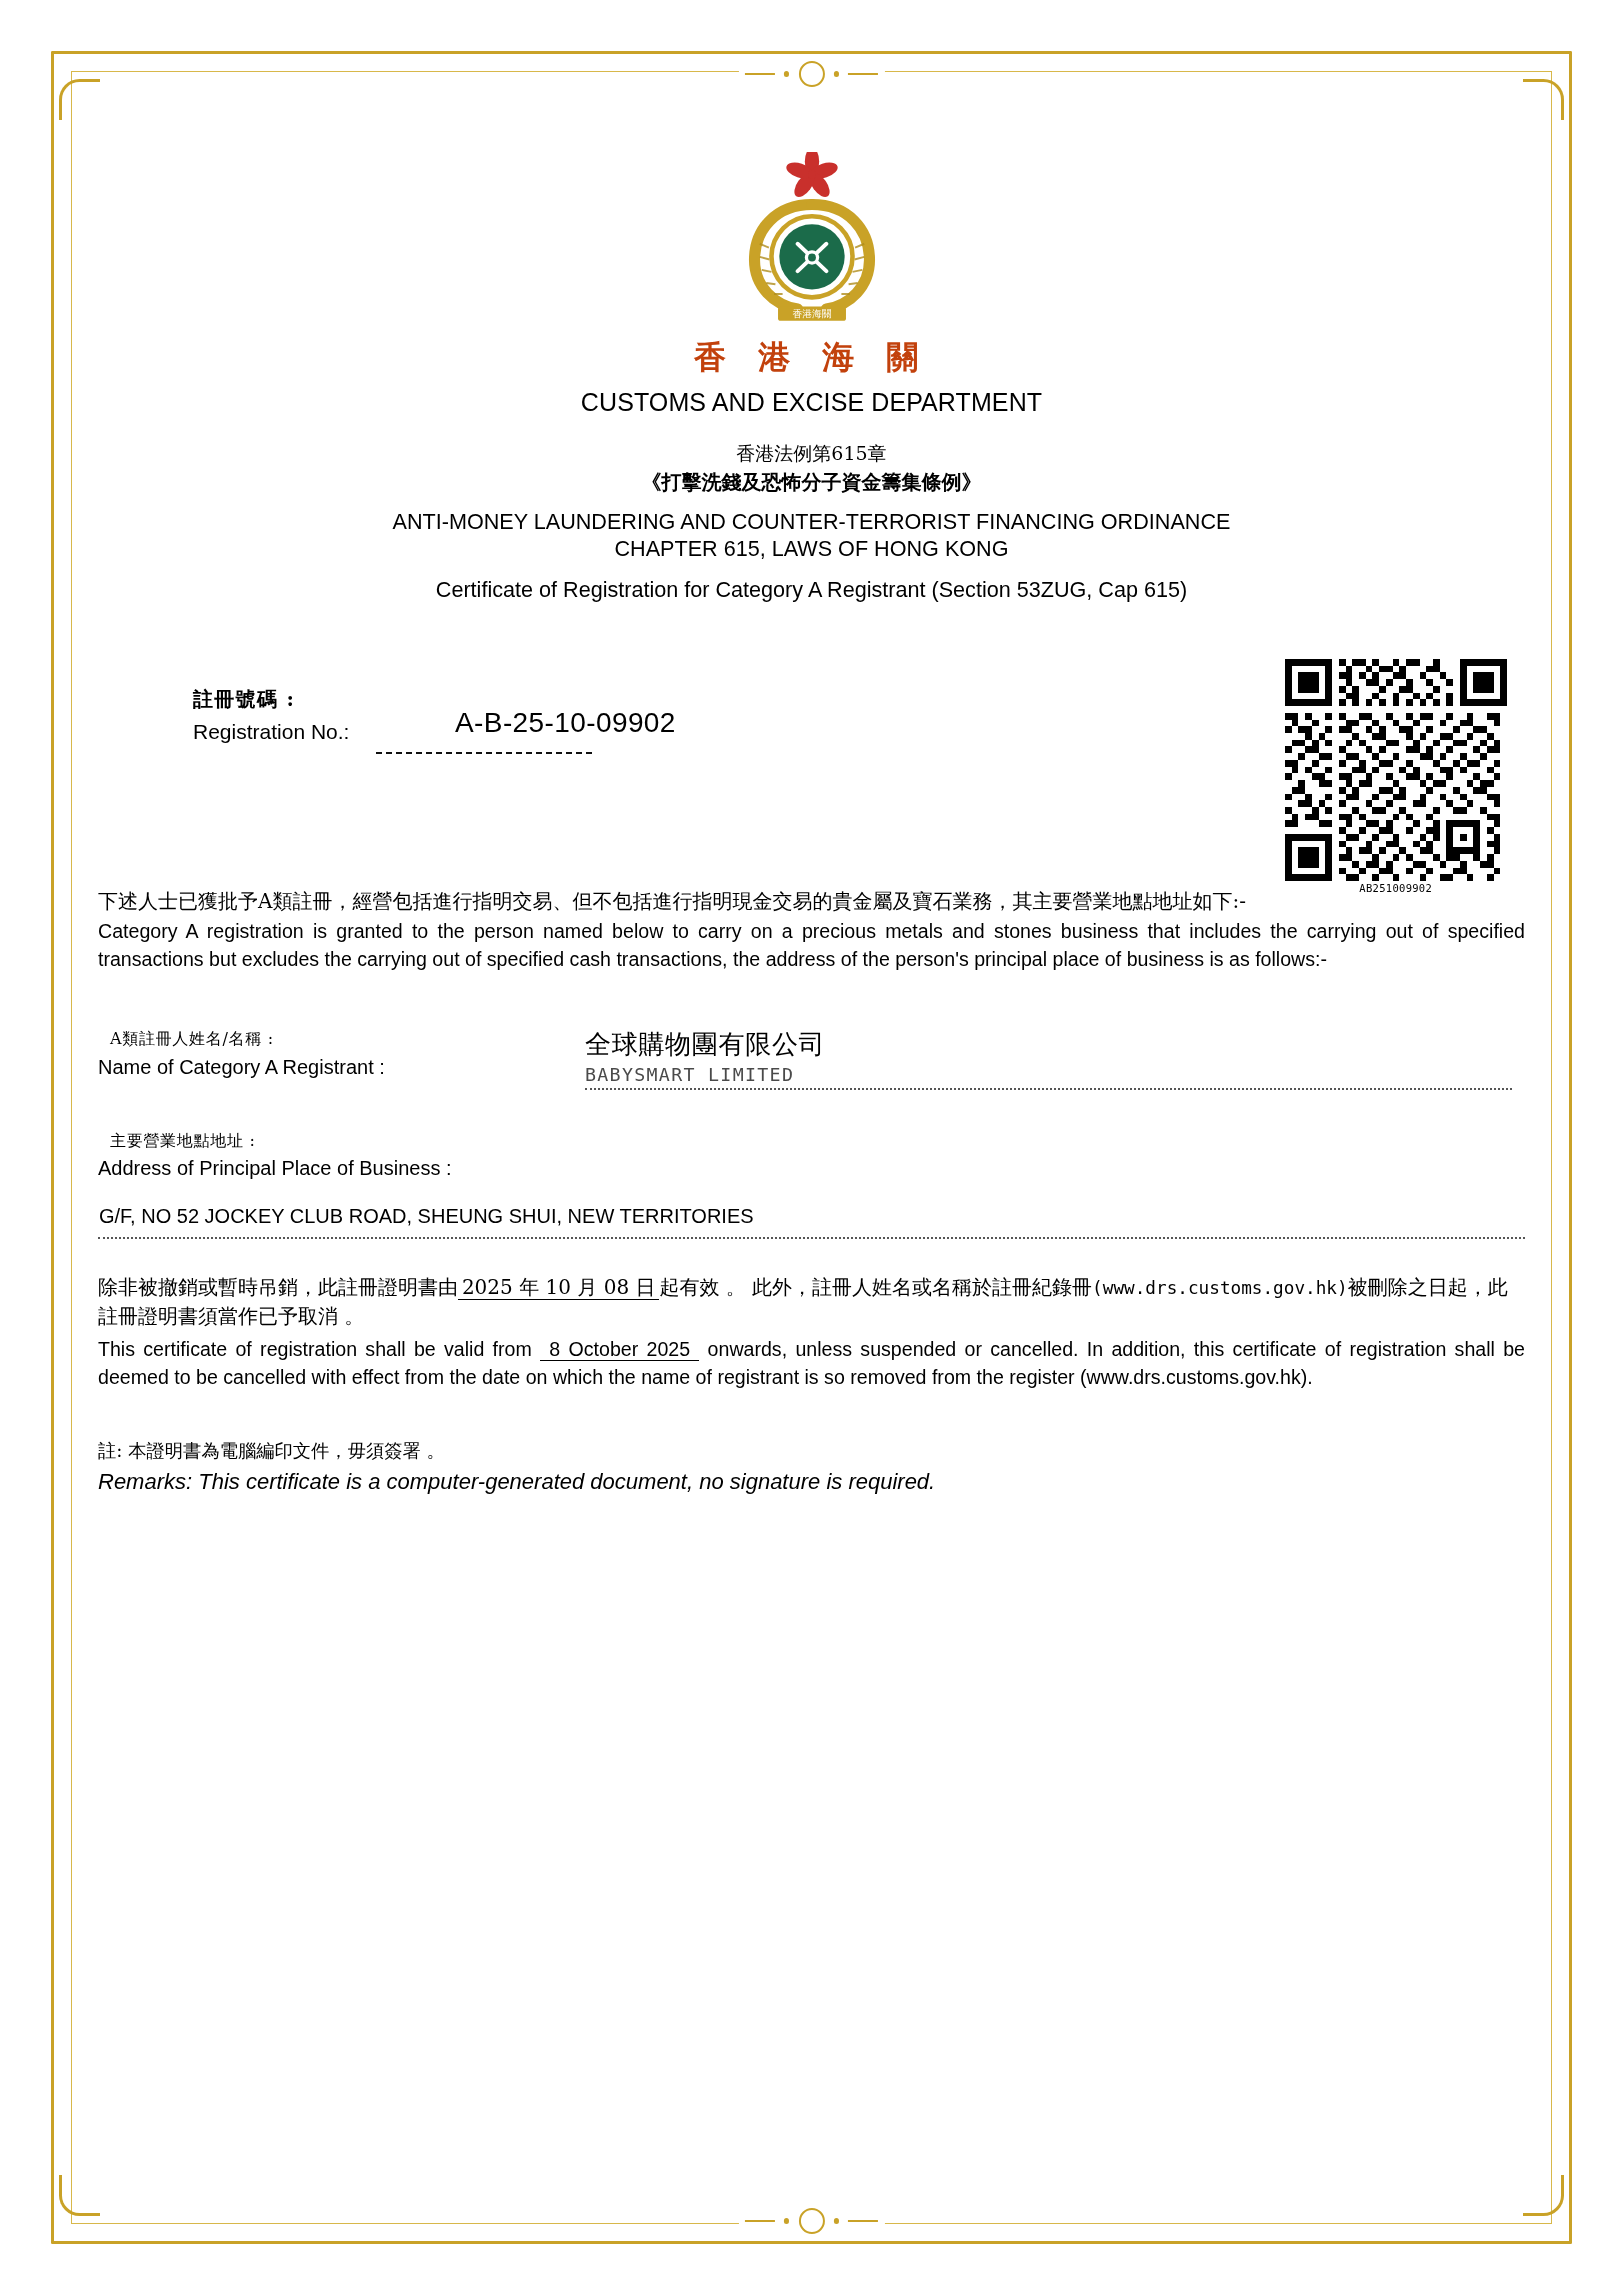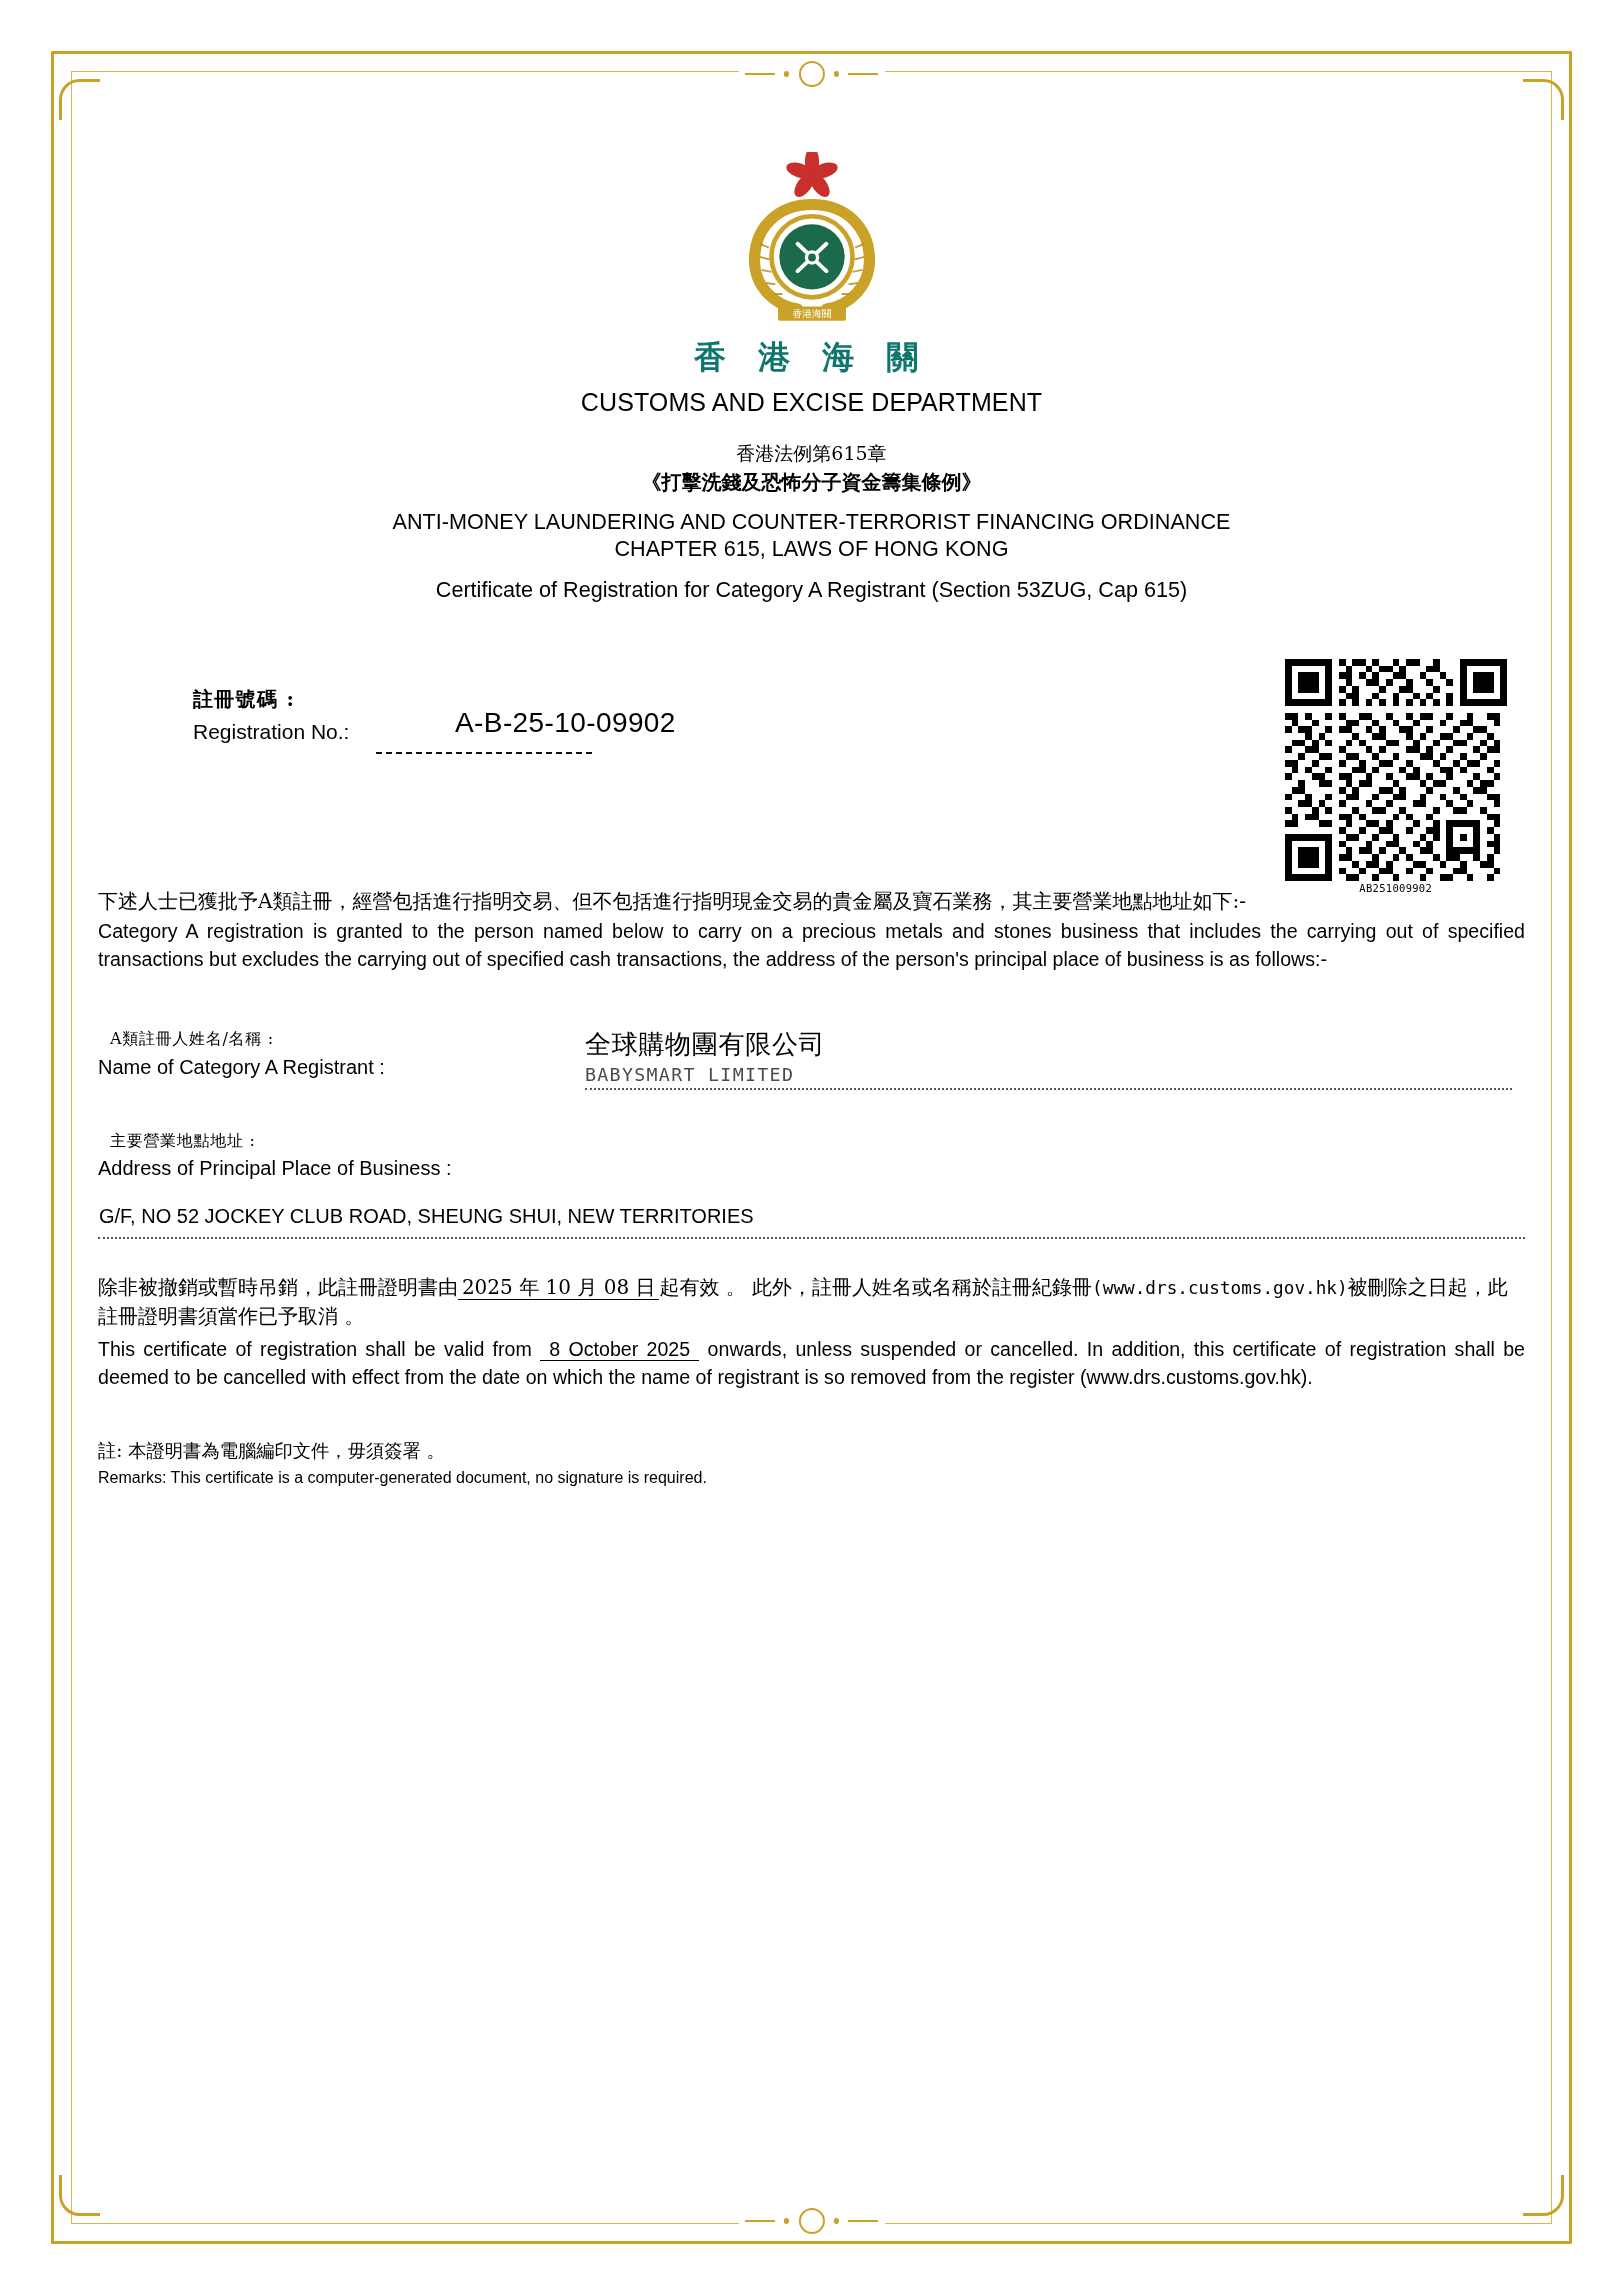--- a/index.html
+++ b/index.html
@@ -106,21 +106,21 @@
   .emblem svg { display: block; }
 
   .hdr-block { text-align: center; }
 
   .dept-zh {
     font-family: "DejaVu Serif", serif;
     font-size: 32px;
     font-weight: bold;
     letter-spacing: 10.5px;
     margin-top: 6.5px;
-    color: #0f766e;
+    color: #c2410c;
   }
   .dept-en {
     font-size: 25px;
     margin-top: 8.5px;
     letter-spacing: 0.1px;
   }
   .ord-zh1 {
     font-family: "DejaVu Serif", serif;
     font-size: 19px;
     font-weight: normal;
@@ -296,22 +296,23 @@
     white-space: nowrap;
   }
 
   
   .remarks { margin-top: 46px; }
   .remarks-zh {
     font-family: "DejaVu Serif", serif;
     font-size: 18.3px;
   }
   .remarks-en {
-    font-size: 16px;
+    font-size: 22px;
     margin-top: 6.5px;
+    font-style: italic;
   }
 </style>
 </head>
 <body>
 
 <div class="page">
 
   <div class="border-outer"></div>
   <div class="border-inner"></div>
 

